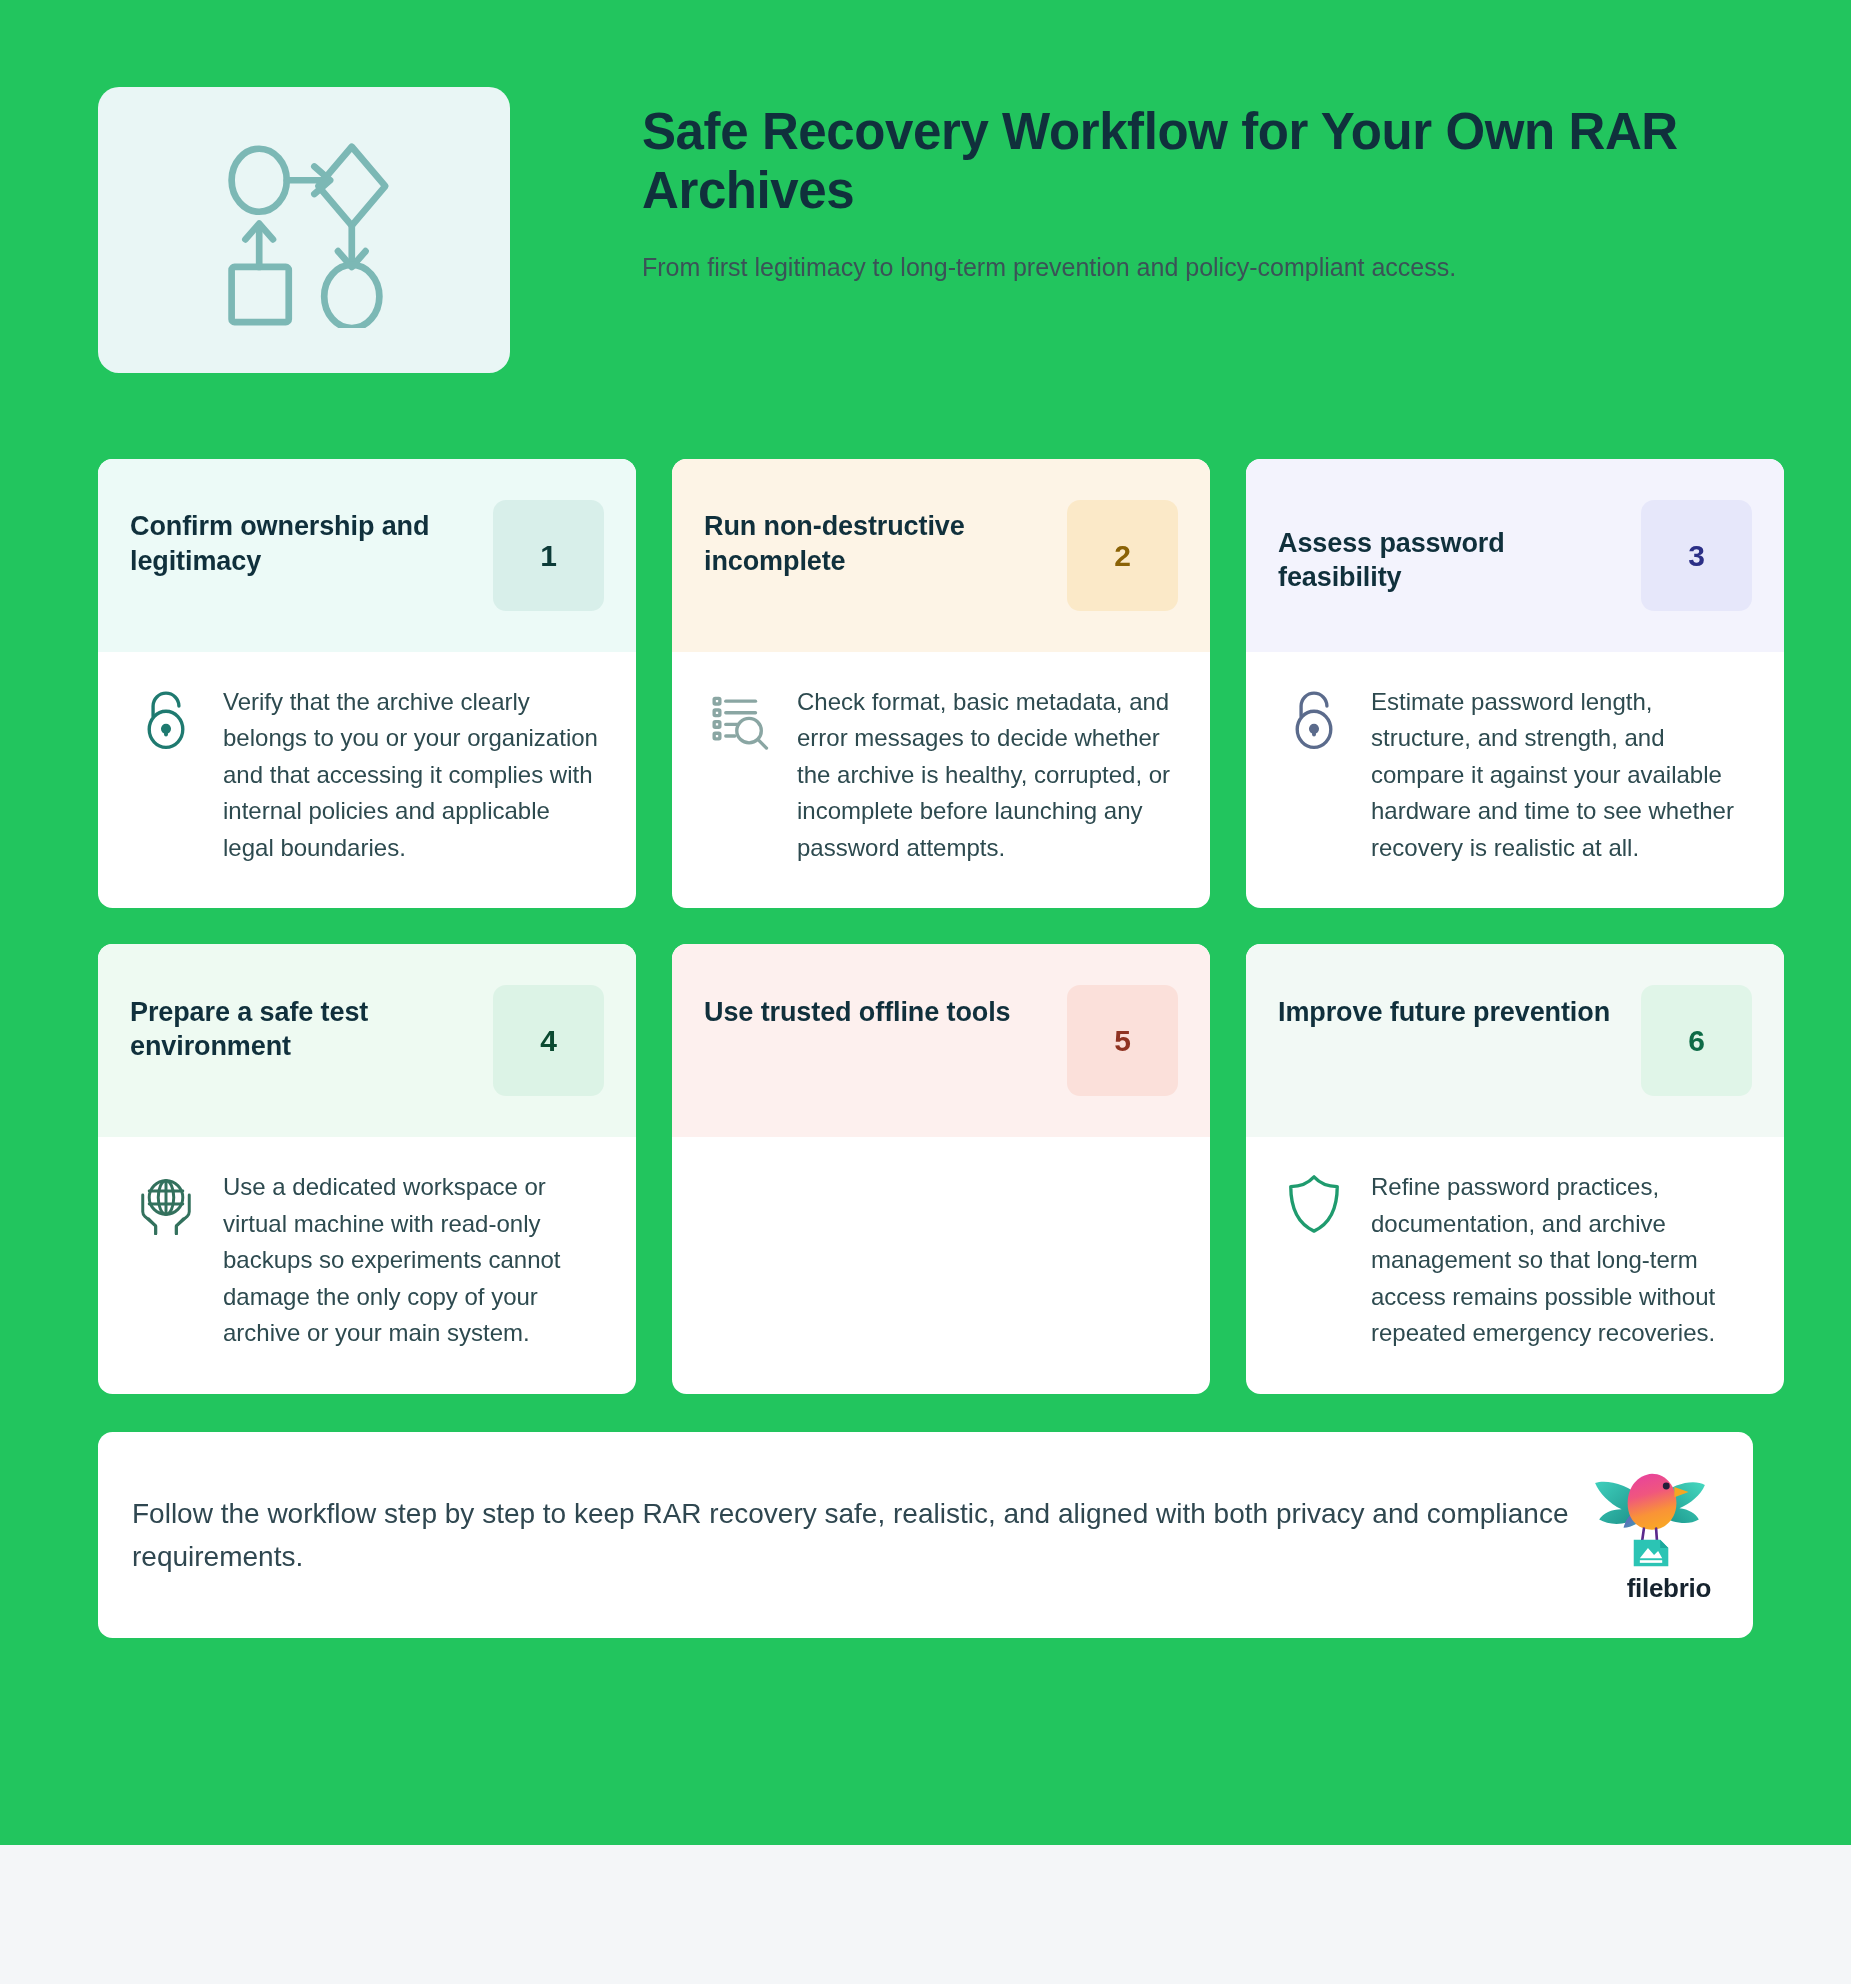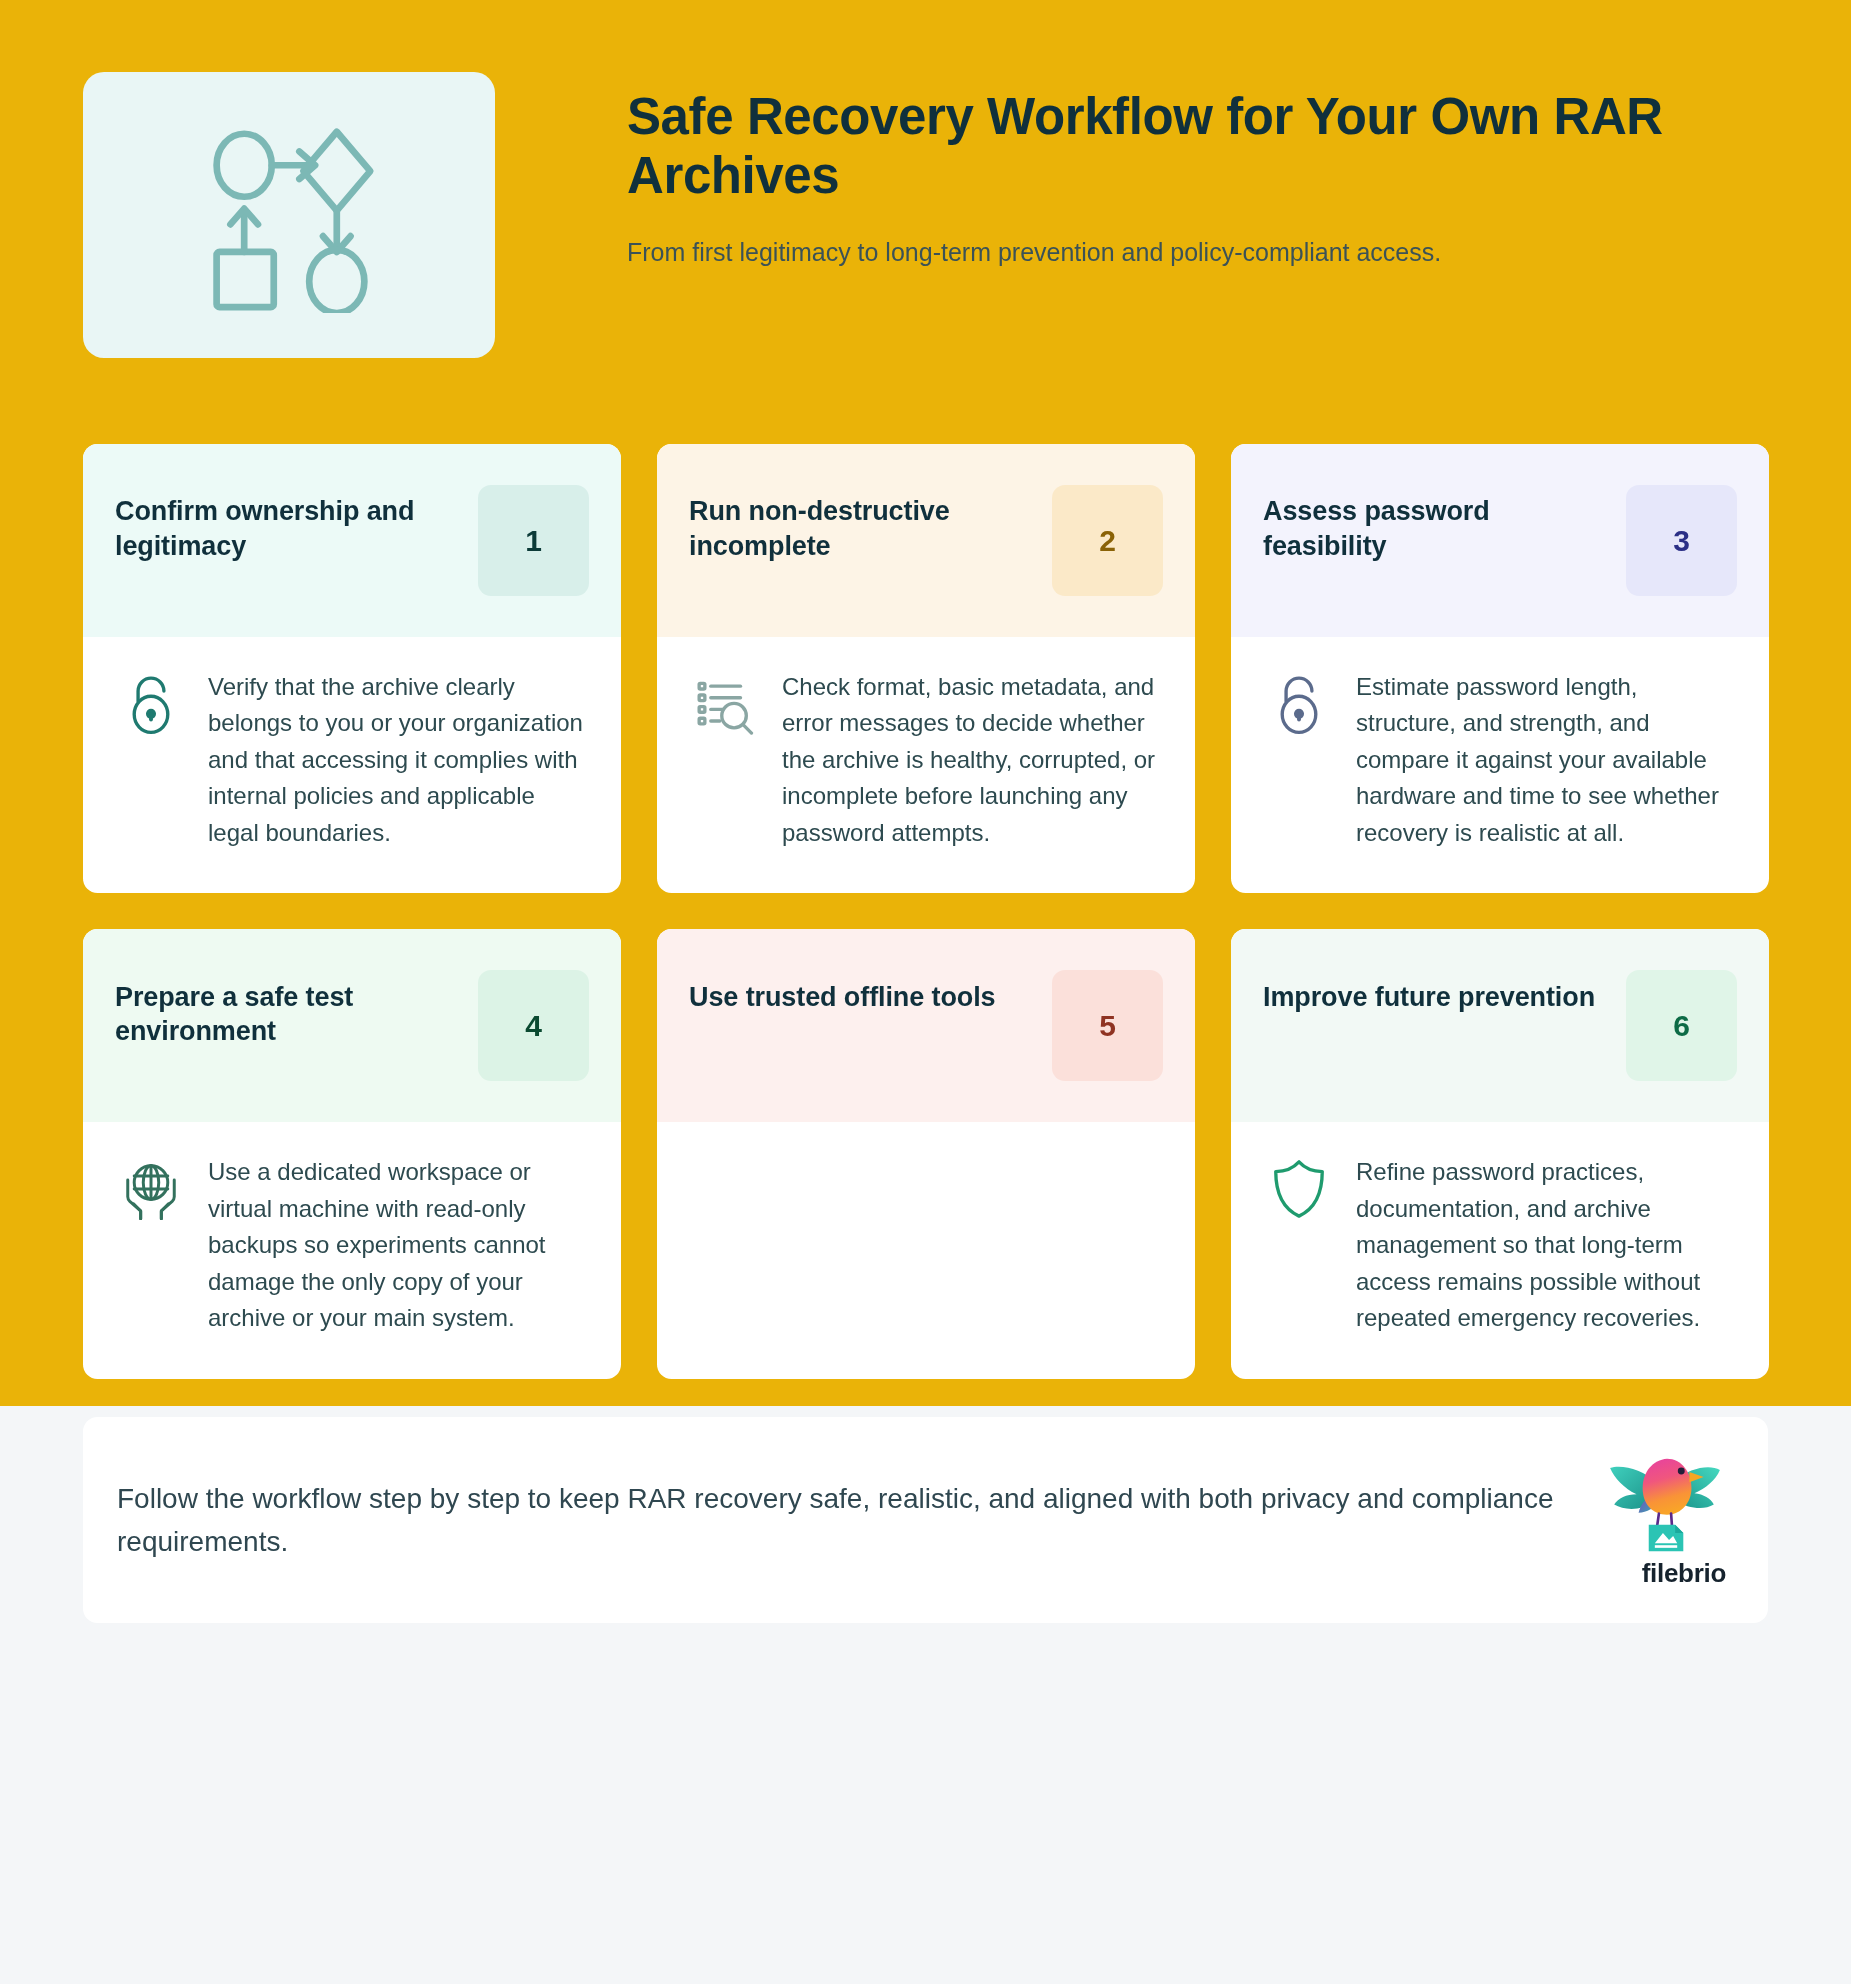--- a/index.html
+++ b/index.html
@@ -8,23 +8,23 @@
     width: 1851px;
     height: 1985px;
     background: #f4f6f8;
     font-family: "Liberation Sans", sans-serif;
     -webkit-font-smoothing: antialiased;
   }
 
   .page {
     position: relative;
     width: 1851px;
-    height: 1406px;
-    background: #eab308;
-    padding: 0;
+    height: 1845px;
+    background: #22c55e;
+    padding: 15px;
   }
 
   
   .header {
     display: flex;
     align-items: flex-start;
     padding: 72px 0 0 83px;
     gap: 0;
   }
 
@@ -232,21 +232,21 @@
             <path d="M13 37.2 H20"></path>
             <circle cx="31" cy="33" r="9.5"></circle>
             <path d="M38 40 L44.5 46.5"></path>
           </svg>
         </span>
         <div class="card-desc">Check format, basic metadata, and error messages to decide whether the archive is healthy, corrupted, or incomplete before launching any password attempts.</div>
       </div>
     </div>
 
     <div class="card">
-      <div class="card-head" style="background:#f3f3fd;">
+      <div class="card-head" style="background:#f3f3fd;align-items:center;">
         <div class="card-title">Assess password feasibility</div>
         <div class="card-num" style="background:#e6e7fa;color:#2b2f86;">3</div>
       </div>
       <div class="card-body">
         <span class="card-icon">
           <svg viewBox="0 0 48 48" width="62" height="62" fill="none" stroke="#5b6b8c" stroke-width="2.6" stroke-linecap="round" stroke-linejoin="round">
             <path d="M14 22 V14 a10 10 0 0 1 20 0"></path>
             <ellipse cx="24" cy="32" rx="13" ry="14"></ellipse>
             <path d="M24 29 a2.6 2.6 0 0 0 0 5.2 a2.6 2.6 0 0 0 0 -5.2 Z" fill="#5b6b8c"></path>
             <path d="M24 32 v4" stroke-width="3"></path>

